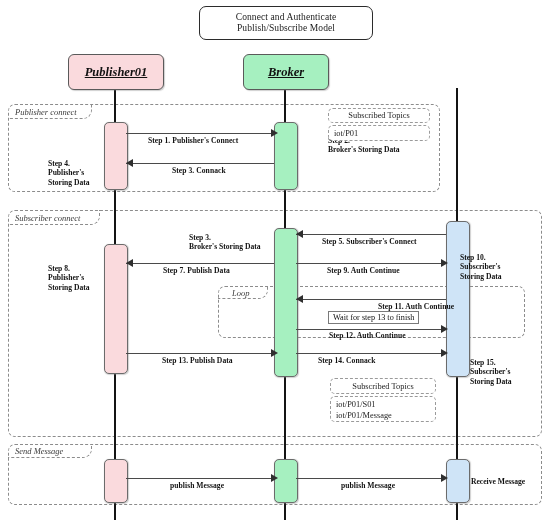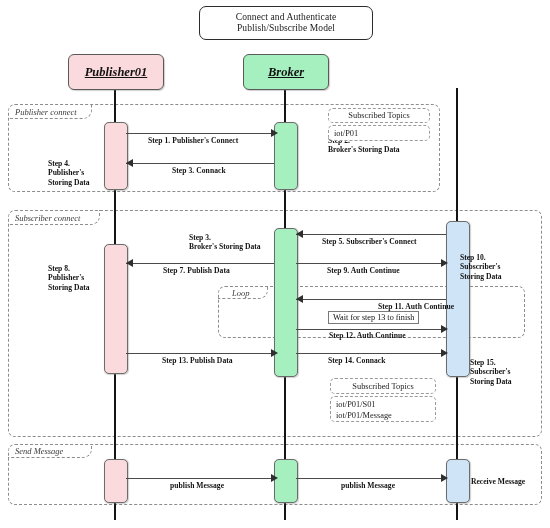--- a/index.html
+++ b/index.html
@@ -265,21 +265,21 @@
   <div class="msg-line" style="left:296px; top:329px; width:150px;"></div>
   <div class="arrow-head arrow-right" style="left:441px; top:325px;"></div>
   <div class="msg-label" style="left:329px; top:331px;">Step 12. Auth  Continue</div>
 
   <div class="msg-line" style="left:126px; top:353px; width:148px;"></div>
   <div class="arrow-head arrow-right" style="left:271px; top:349px;"></div>
   <div class="msg-label" style="left:162px; top:356px;">Step 13. Publish Data</div>
 
   <div class="msg-line" style="left:296px; top:353px; width:150px;"></div>
   <div class="arrow-head arrow-right" style="left:441px; top:349px;"></div>
-  <div class="msg-label" style="left:328px; top:356px;">Step 14. Connack</div>
+  <div class="msg-label" style="left:318px; top:356px;">Step 14. Connack</div>
 
   <div class="note" style="left:470px; top:358px;">Step 15.
 Subscriber's
 Storing Data</div>
 
   <div class="topic-head" style="left:330px; top:378px; width:106px; height:16px;">Subscribed Topics</div>
   <div class="topic-body" style="left:330px; top:396px; width:106px; height:26px;">iot/P01/S01
 iot/P01/Message</div>
 
   <div class="msg-line" style="left:126px; top:478px; width:148px;"></div>

